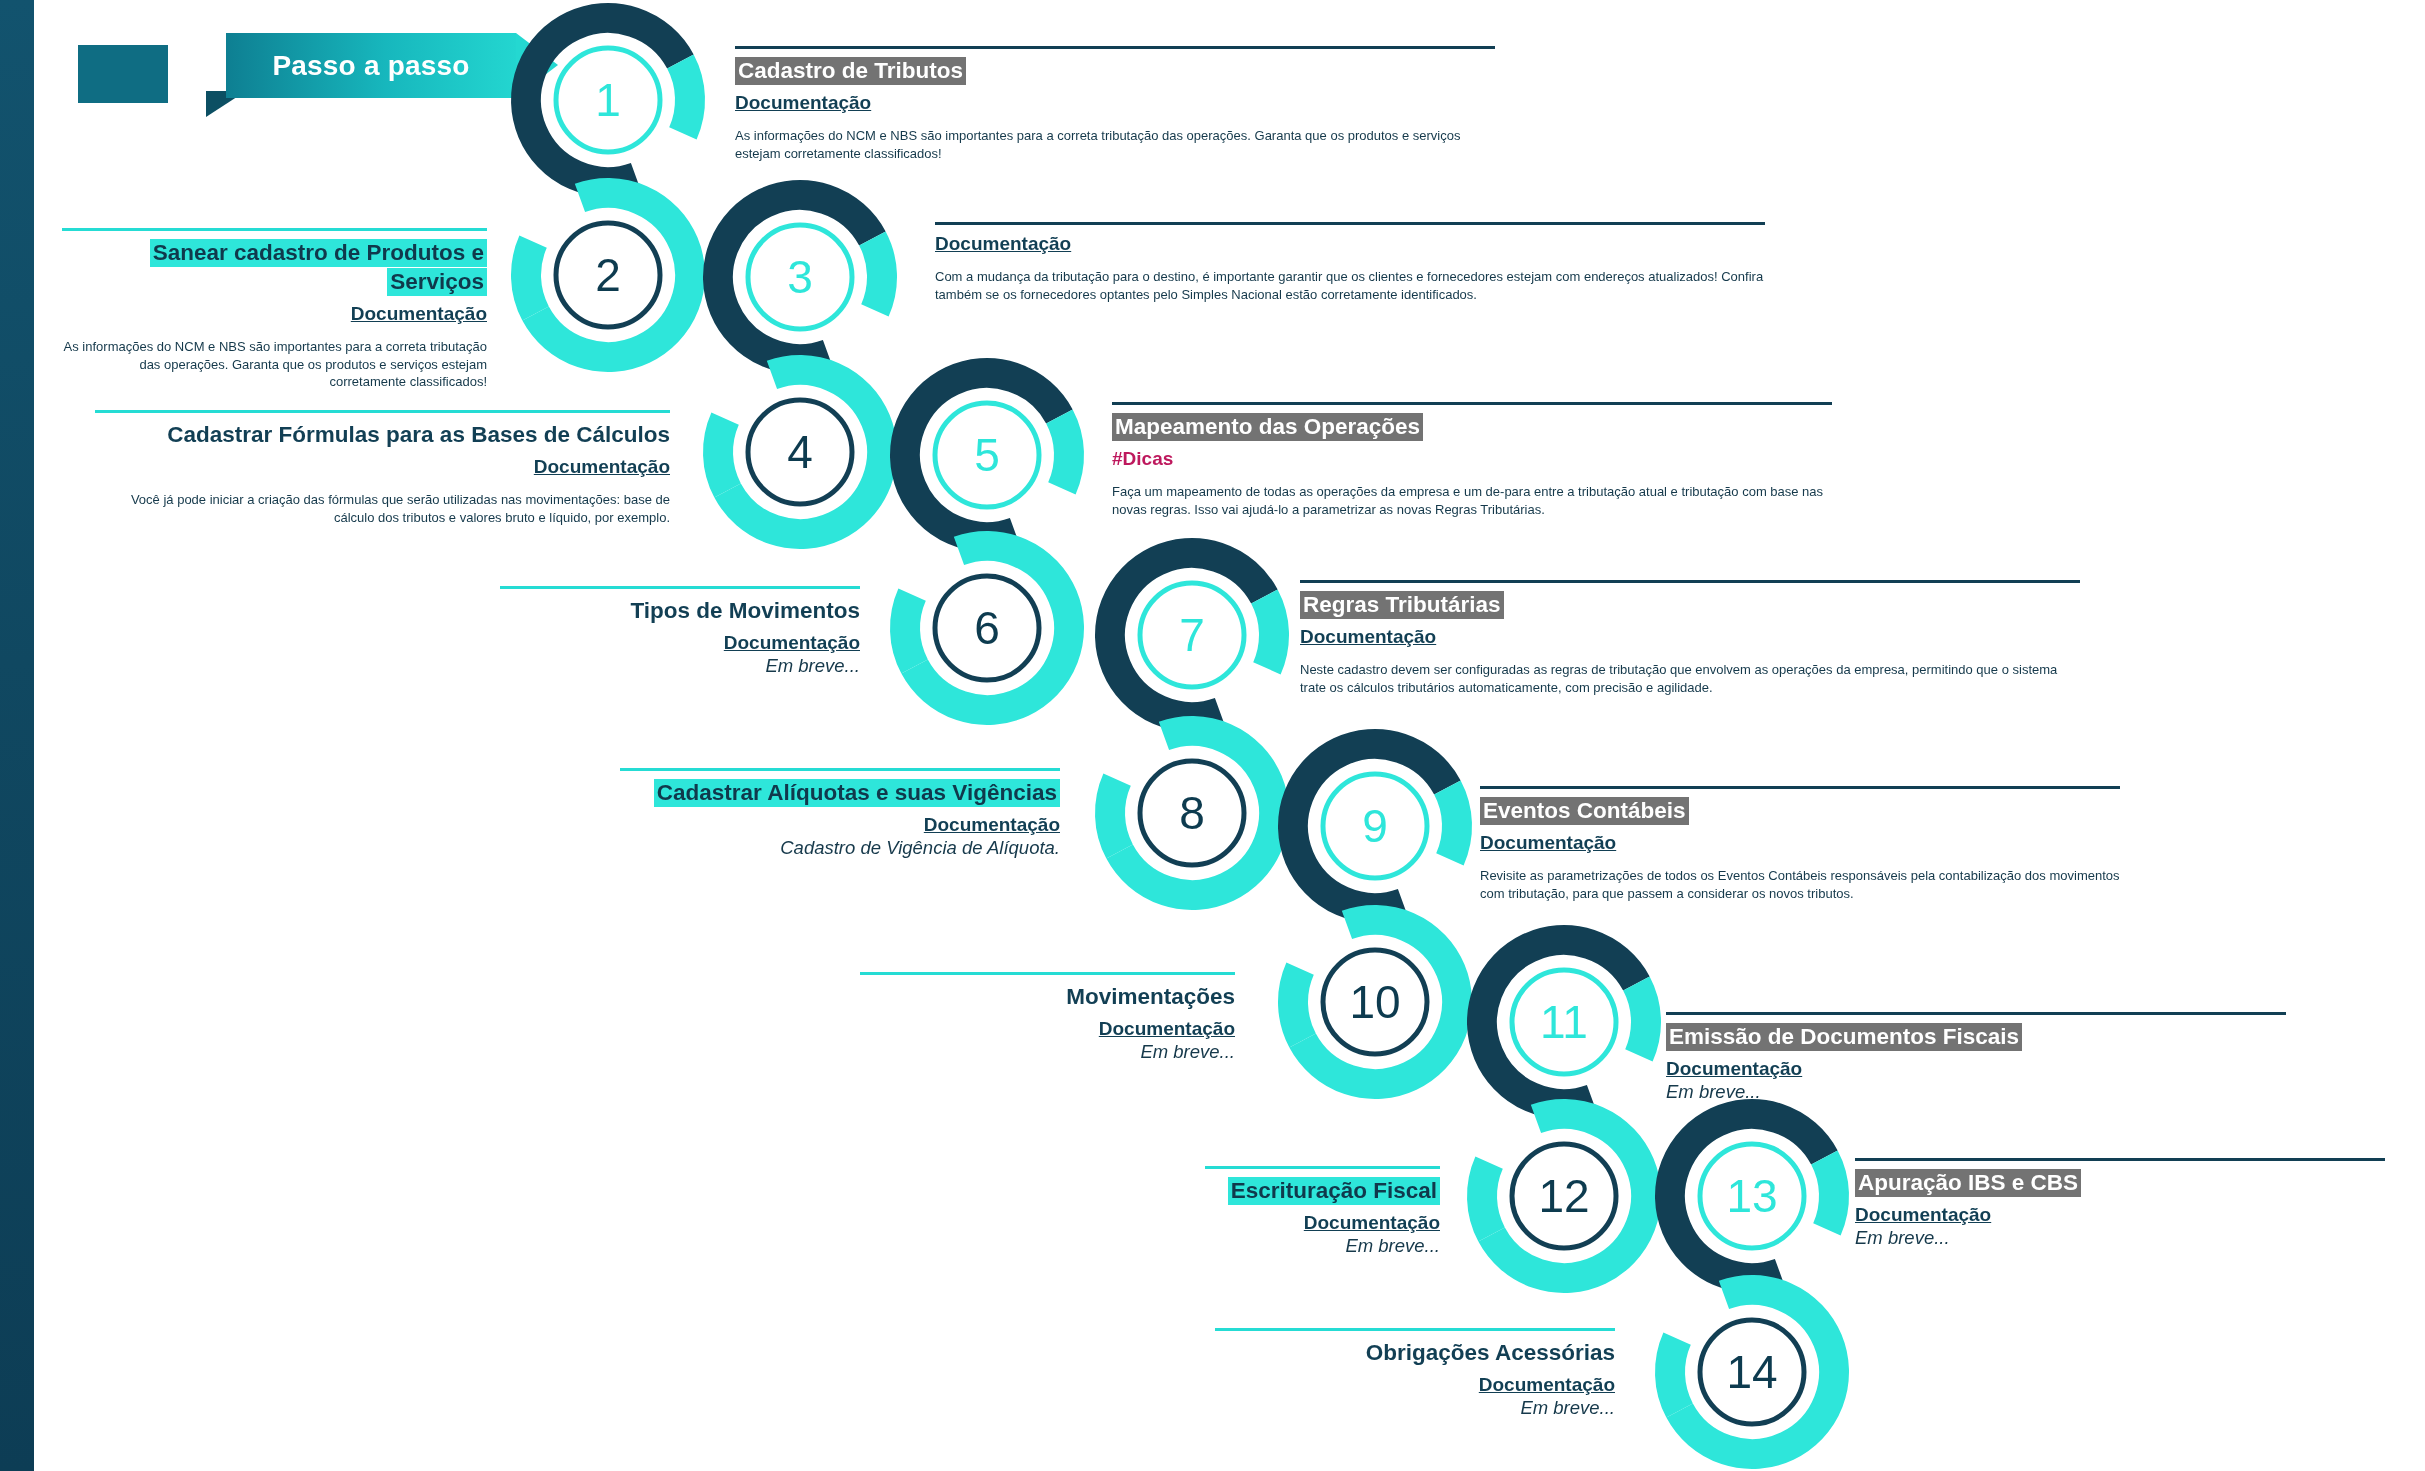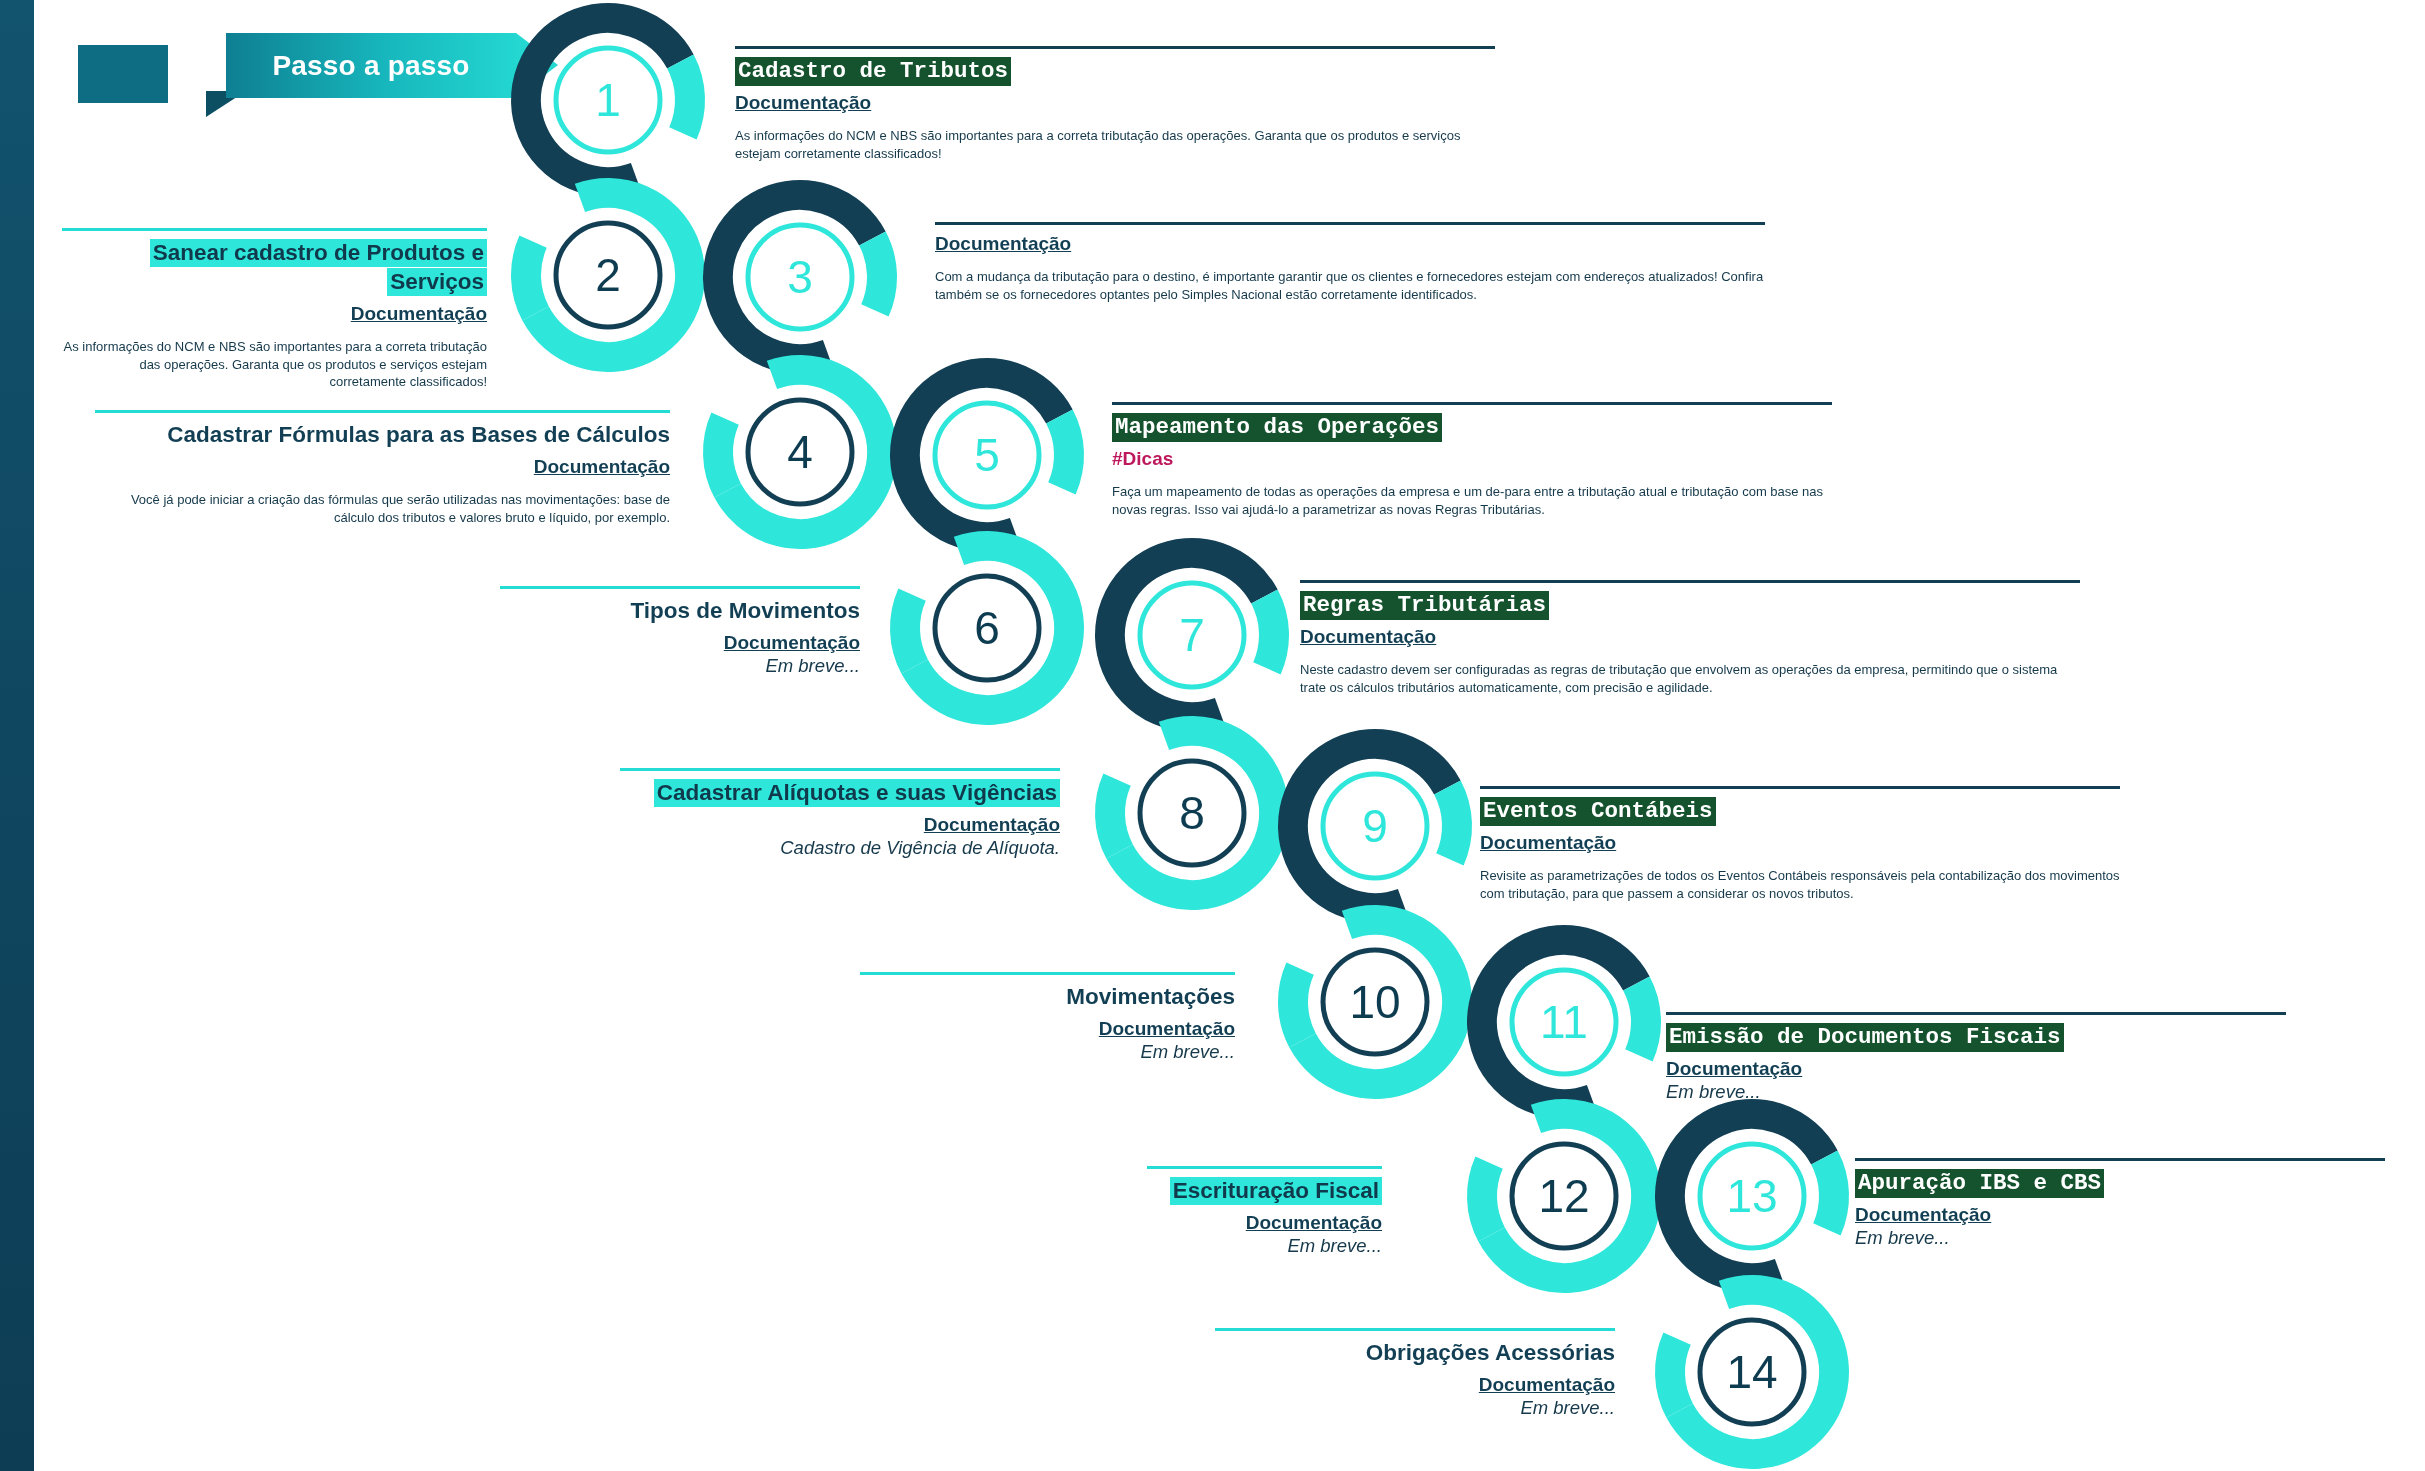--- a/index.html
+++ b/index.html
@@ -63,21 +63,21 @@
   .block{position:absolute;}
   .rule{height:3px;width:100%;}
   .rule.dark{background:#123f54;}
   .rule.cyan{background:#25dcd4;}
   .ttl{
     display:inline;
     font-size:22.5px;font-weight:bold;line-height:1.28;
     padding:1px 3px 2px 3px;
     box-decoration-break:clone;-webkit-box-decoration-break:clone;
   }
-  .ttl.dark{background:#14532d;color:#ffffff;font-family:Liberation Mono, monospace;}
+  .ttl.dark{background:#737373;color:#ffffff;}
   .ttl.cyan{background:#2ee6da;color:#10394c;}
   .ttl.plain{background:transparent;color:#123f54;padding-left:0;padding-right:0;}
   .doc{
     display:block;margin-top:6px;
     font-size:19px;font-weight:bold;color:#123f54;
     text-decoration:underline;
   }
   .doc.nolink{text-decoration:none;}
   .sub{
     display:block;font-size:18.5px;font-style:italic;color:#16394b;line-height:1.3;
@@ -277,21 +277,21 @@
         <div><span class="ttl plain">Movimentações</span></div>
         <a class="doc" href="#" style="color: rgb(18, 63, 84);">Documentação</a>
         <span class="sub">Em breve...</span>
       </div>
       <div class="block ta-l" style="left: 1666px; top: 1012px; width: 620px;">
         <div class="rule dark" style="margin-bottom: 8px;"></div>
         <div><span class="ttl dark">Emissão de Documentos Fiscais</span></div>
         <a class="doc" href="#" style="color: rgb(18, 63, 84);">Documentação</a>
         <span class="sub">Em breve...</span>
       </div>
-      <div class="block ta-r" style="left: 1147px; top: 1166px; width: 235px;">
+      <div class="block ta-r" style="left: 1205px; top: 1166px; width: 235px;">
         <div class="rule cyan" style="margin-bottom: 8px;"></div>
         <div><span class="ttl cyan">Escrituração Fiscal</span></div>
         <a class="doc" href="#" style="color: rgb(18, 63, 84);">Documentação</a>
         <span class="sub">Em breve...</span>
       </div>
       <div class="block ta-l" style="left: 1855px; top: 1158px; width: 530px;">
         <div class="rule dark" style="margin-bottom: 8px;"></div>
         <div><span class="ttl dark">Apuração IBS e CBS</span></div>
         <a class="doc" href="#" style="color: rgb(18, 63, 84);">Documentação</a>
         <span class="sub">Em breve...</span>

